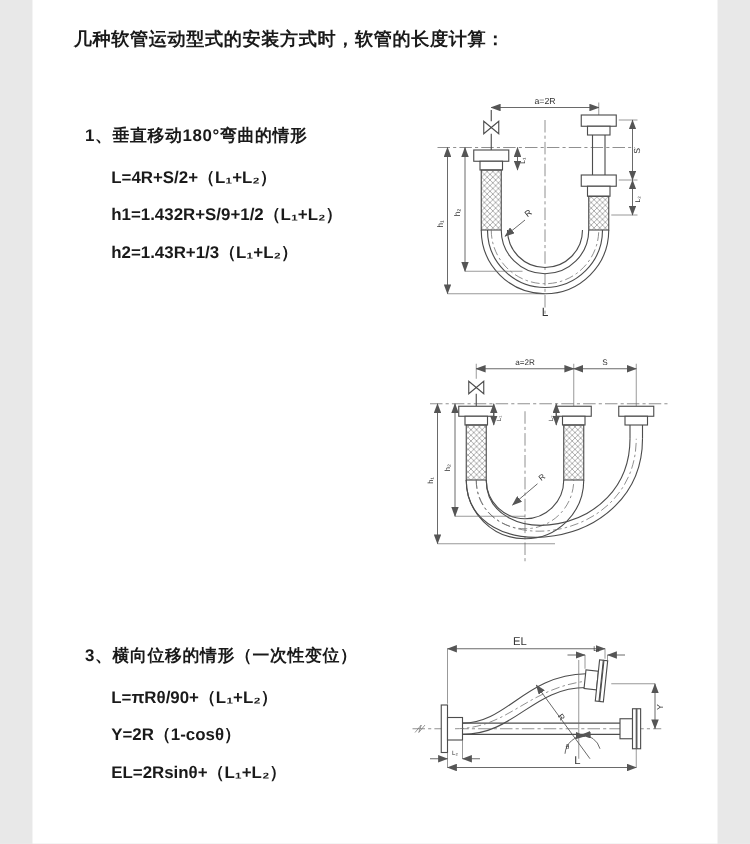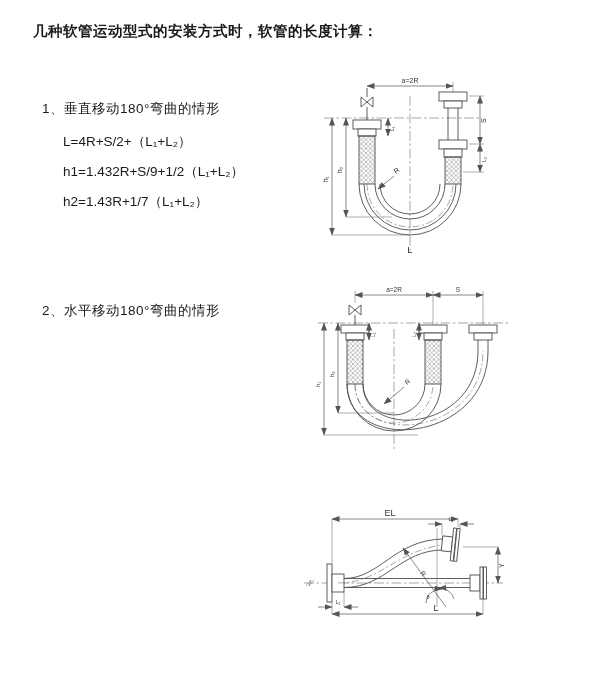--- a/index.html
+++ b/index.html
@@ -1,27 +1,27 @@
 <!DOCTYPE html>
 <html><head>
 <meta charset="utf-8">
 <style>
   html,body{margin:0;padding:0;background:#e8e8e8;}
   .page{
-    position:relative;width:600px;height:675px;background:#ffffff;
+    position:relative;width:548px;height:675px;background:#ffffff;
     font-family:"Liberation Sans","DejaVu Sans",sans-serif;color:#1a1a1a;
     overflow:hidden;margin:0 auto;
   }
   .title{
     position:absolute;left:33px;top:22px;font-size:14.5px;font-weight:700;
     letter-spacing:0.5px;white-space:nowrap;
   }
   .sec{position:absolute;left:42px;}
-  .sec .heading{font-size:13.5px;font-weight:400;letter-spacing:0.5px;margin:0 0 9px 0;white-space:nowrap;}
-  .sec .formula{font-size:13.5px;font-weight:400;margin-left:21px;height:30px;line-height:30px;white-space:nowrap;}
+  .sec .heading{font-size:13.5px;font-weight:700;letter-spacing:0.5px;margin:0 0 9px 0;white-space:nowrap;}
+  .sec .formula{font-size:13.5px;font-weight:700;margin-left:21px;height:30px;line-height:30px;white-space:nowrap;}
   .sec1{top:100px;}
   .sec2{top:302px;}
   .sec3{top:516px;}
   svg{position:absolute;overflow:visible;}
   svg text{font-family:"Liberation Sans","DejaVu Sans",sans-serif;fill:#333;}
   .ln{stroke:#4d4d4d;stroke-width:0.9;fill:none;}
   .fl{stroke:#4d4d4d;stroke-width:0.9;fill:#ffffff;}
   .thin{stroke:#6b6b6b;stroke-width:0.55;fill:none;}
   .dim{stroke:#555;stroke-width:0.7;fill:none;}
   .cl{stroke:#6b6b6b;stroke-width:0.6;fill:none;stroke-dasharray:10 2.5 2.5 2.5;}
@@ -31,27 +31,32 @@
 <body>
 
 <div class="page">
 
   <div class="title">几种软管运动型式的安装方式时，软管的长度计算：</div>
 
   <div class="sec sec1">
     <div class="heading">1、垂直移动180°弯曲的情形</div>
     <div class="formula">L=4R+S/2+（L₁+L₂）</div>
     <div class="formula">h1=1.432R+S/9+1/2（L₁+L₂）</div>
-    <div class="formula">h2=1.43R+1/7（L₁+L₂）</div>
+    <div class="formula">h2=1.43R+1/3（L₁+L₂）</div>
   </div>
 
   <div class="sec sec2">
-    <div class="heading">2、水平移动180°弯曲的情形</div>
   </div>
 
+  <div class="sec sec3">
+    <div class="heading">3、横向位移的情形（一次性变位）</div>
+    <div class="formula">L=πRθ/90+（L₁+L₂）</div>
+    <div class="formula">Y=2R（1-cosθ）</div>
+    <div class="formula">EL=2Rsinθ+（L₁+L₂）</div>
+  </div>
 
   <svg style="left:312px;top:72px;" width="280" height="185" viewBox="0 0 280 185">
     <defs>
       <marker id="d1a" markerWidth="8" markerHeight="6" refX="7.5" refY="3" orient="auto-start-reverse" markerUnits="userSpaceOnUse">
         <path d="M0,0 L8,3 L0,6 Z" fill="#555"></path>
       </marker>
       <pattern id="hp1" width="4.5" height="4.5" patternUnits="userSpaceOnUse">
         <path d="M0,4.5 L4.5,0 M0,0 L4.5,4.5" stroke="#8a8a8a" stroke-width="0.55"></path>
       </pattern>
     </defs>

